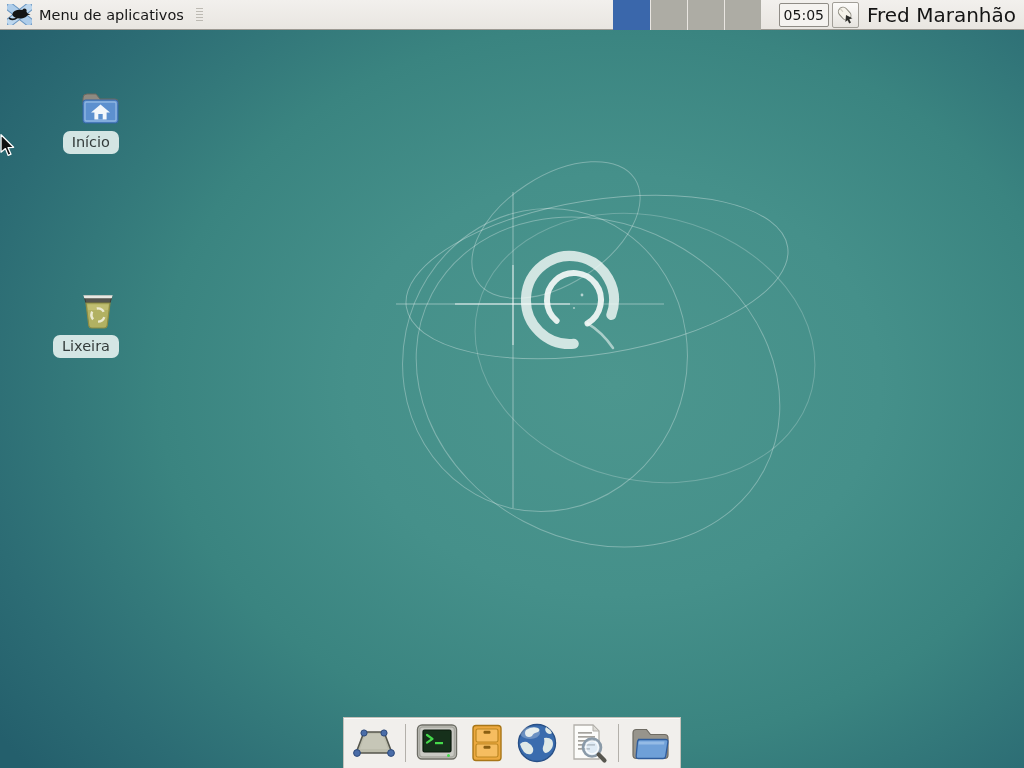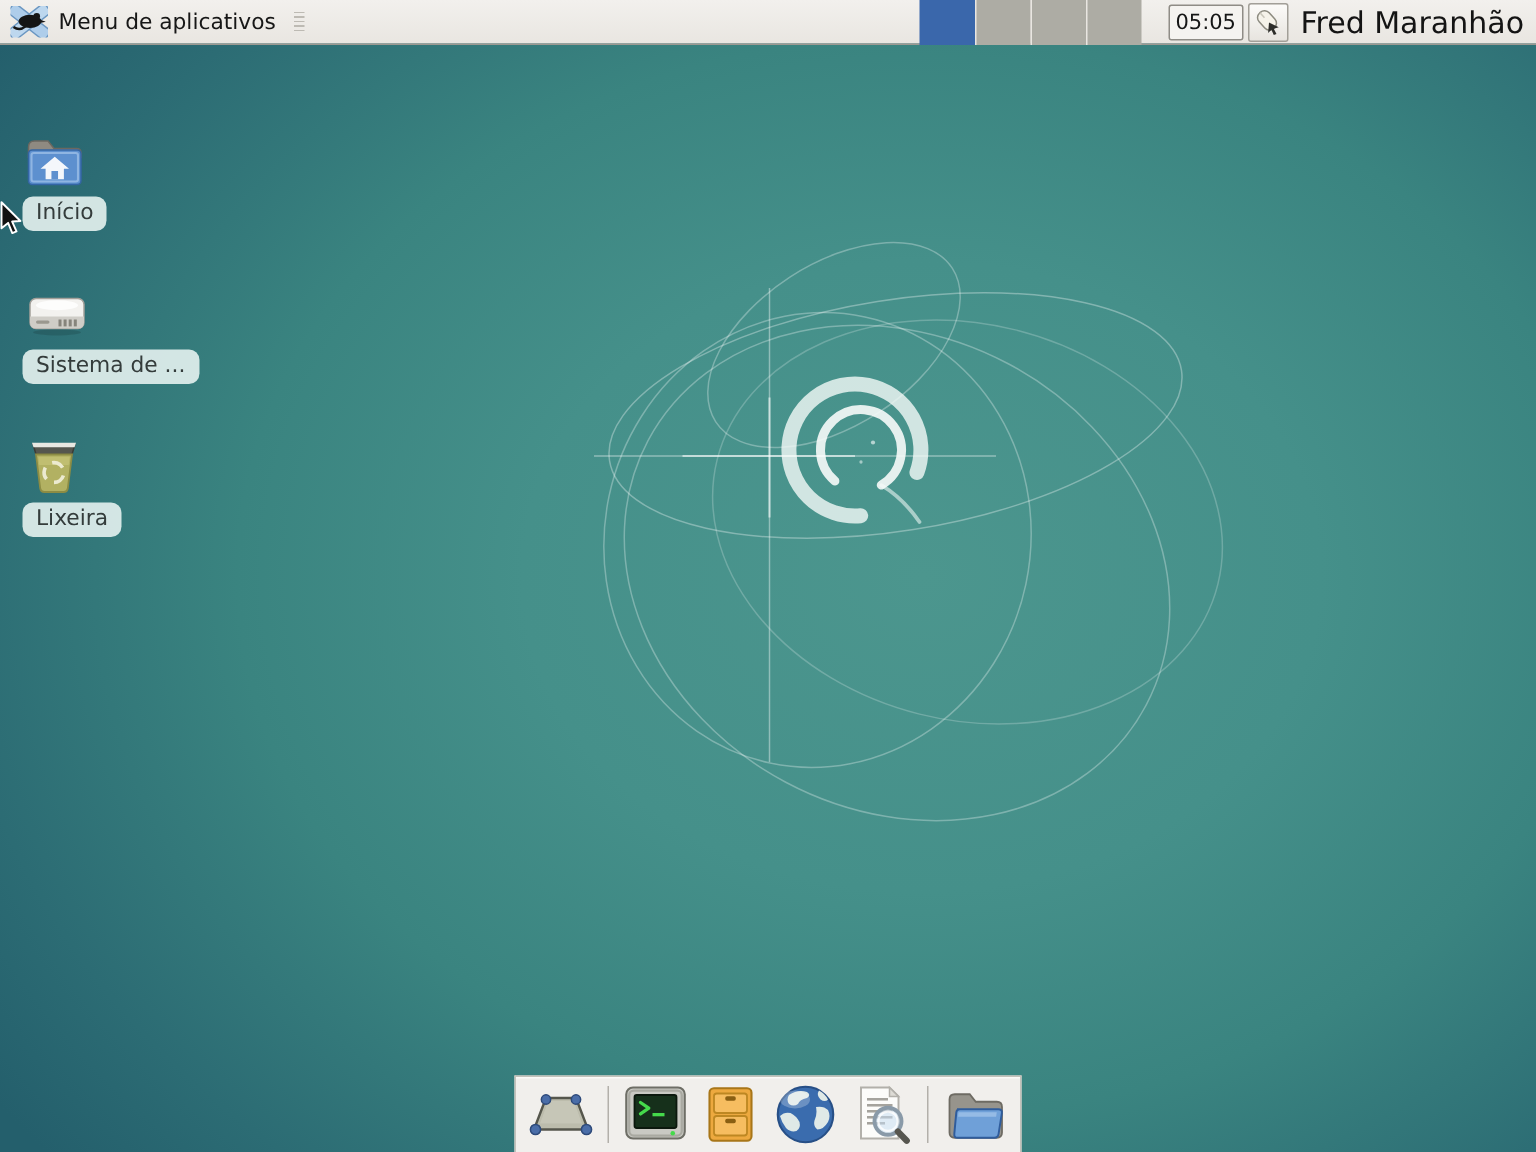--- a/index.html
+++ b/index.html
@@ -45,21 +45,21 @@
     position:absolute; top:30px; left:0; width:1024px; height:738px;
     background:radial-gradient(ellipse 760px 600px at 60% 48%,
       #4c968e 0%, #45908a 35%, #3a8480 60%, #2c6c74 85%, #245f6c 100%);
     overflow:hidden;
   }
   .wallpaper-art { position:absolute; top:0; left:0; }
 
   
   .desk-icon {
     position:absolute; width:104px; display:flex; flex-direction:column;
-    align-items:flex-start; text-align:center; cursor:default;
+    align-items:flex-end; text-align:center; cursor:default;
   }
   .desk-icon .glyph { height:40px; display:flex; align-items:flex-end; justify-content:center; }
   .desk-icon .caption {
     margin-top:5px; padding:2px 9px 3px; border-radius:7px;
     background:rgba(224,238,236,0.93); color:#343c3b; font-size:14.5px;
     white-space:nowrap; line-height:1.25;
   }
 
   
   .dock {
@@ -153,38 +153,20 @@
           <path d="M4,8 q0,-4 4,-4 h9 l4,5 h15 q3,0 3,3 v3 H4 z" fill="#8f8a81" stroke="#6c6860" stroke-width="1"></path>
           <rect x="4" y="10" width="35" height="23" rx="2.5" fill="#5d90cf" stroke="#3465a4" stroke-width="1"></rect>
           <rect x="6" y="12" width="31" height="19" rx="1.5" fill="none" stroke="#8fb5e2" stroke-width="1.4"></rect>
           <path d="M21.5,14.5 l-9.5,8 h3.4 v7 h12.2 v-7 h3.4 z" fill="#f4f7fb"></path>
           <rect x="19.3" y="24" width="4.4" height="5.5" fill="#5d90cf"></rect>
         </svg>
       </div>
       <div class="caption">Início</div>
     </div>
 
-    <div class="desk-icon" style="left:15px; top:158px;">
-      <div class="glyph">
-        <svg width="46" height="38" viewBox="0 0 46 38">
-          <rect x="5" y="9" width="36" height="20" rx="4" fill="#f3f2ef" stroke="#a3a09a" stroke-width="1"></rect>
-          <path d="M5,21 h36 v4 q0,4 -4,4 h-28 q-4,0 -4,-4 z" fill="#cfcdc7"></path>
-          <ellipse cx="23" cy="13.5" rx="14" ry="3.4" fill="#ffffff" opacity="0.8"></ellipse>
-          <g fill="#86847c">
-            <rect x="24" y="23" width="2" height="4.6"></rect>
-            <rect x="27.4" y="23" width="2" height="4.6"></rect>
-            <rect x="30.8" y="23" width="2" height="4.6"></rect>
-            <rect x="34.2" y="23" width="2" height="4.6"></rect>
-          </g>
-          <rect x="9" y="23.6" width="9" height="2.2" rx="1.1" fill="#9a988f"></rect>
-          <ellipse cx="23" cy="31.6" rx="16" ry="2" fill="#000000" opacity="0.13"></ellipse>
-        </svg>
-      </div>
-      <div class="caption">Sistema de ...</div>
-    </div>
 
     <div class="desk-icon" style="left:15px; top:260px;">
       <div class="glyph">
         <svg width="42" height="40" viewBox="0 0 42 40">
           <path d="M7,6 L35,6 L33,13 L9,13 Z" fill="#55564e" stroke="#3c3d37" stroke-width="1"></path>
           <path d="M6.3,5.2 h29.4 l-1,3 H7.3 z" fill="#e8e8e2"></path>
           <path d="M9,13 L33,13 L30.2,35.5 Q29.8,38 27.3,38 H14.7 Q12.2,38 11.8,35.5 Z" fill="#b2b162" stroke="#8c8c44" stroke-width="1.2"></path>
           <path d="M10.5,14.5 L31.5,14.5 L30.8,20 L11.2,20 Z" fill="#c3c276" opacity="0.8"></path>
           <circle cx="21" cy="25" r="6.6" fill="none" stroke="#ecead0" stroke-width="2.4" stroke-dasharray="8.2 5.6" transform="rotate(18 21 25)"></circle>
         </svg>

